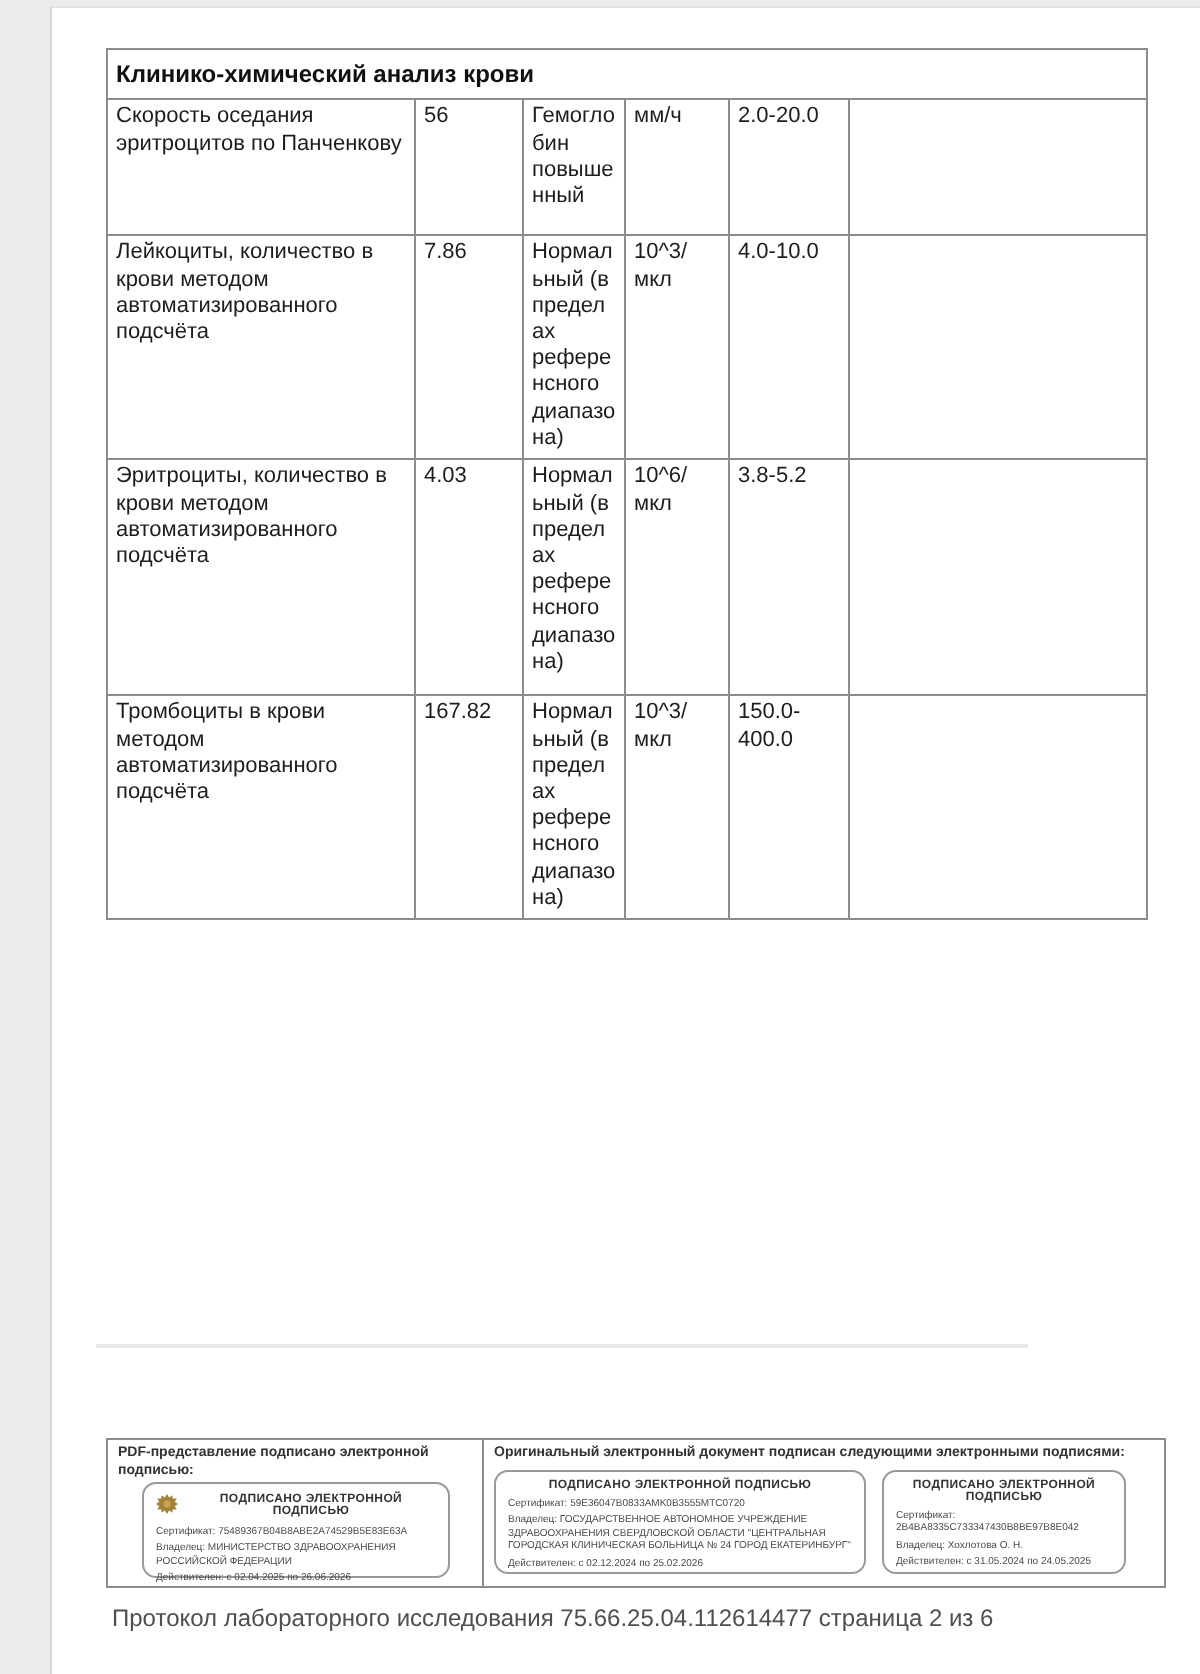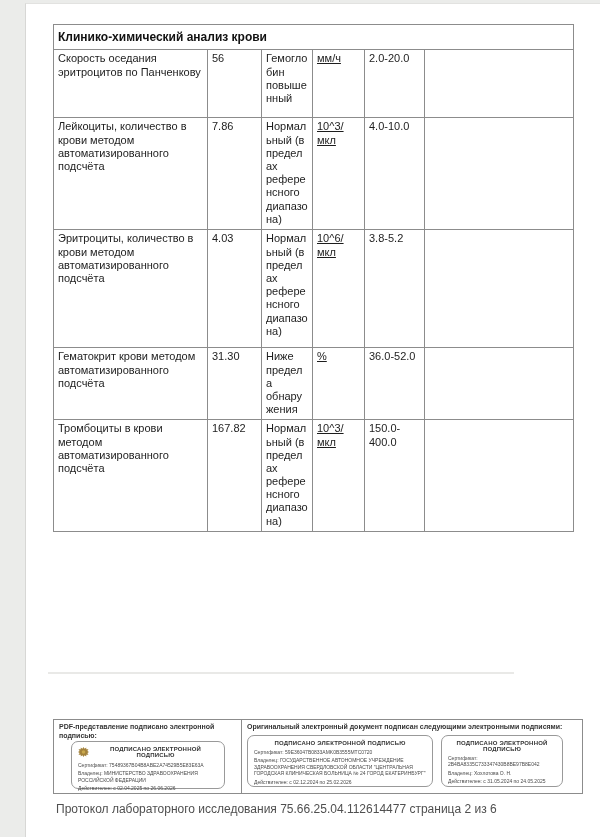--- a/index.html
+++ b/index.html
@@ -29,21 +29,21 @@
   }
   table.results th.section{
     font-weight:bold;font-size:12px;padding:5px 4px;color:#111;
   }
   col.c-name{width:154px;}
   col.c-val{width:54px;}
   col.c-status{width:51px;}
   col.c-unit{width:52px;}
   col.c-ref{width:60px;}
   col.c-empty{width:149px;}
-  td.unit{font-size:10.5px;text-decoration:underline;}
+  td.unit{font-size:10.5px;}
   tbody tr:nth-child(1){height:68px;}
   tbody tr:nth-child(2){height:112px;}
   tbody tr:nth-child(3){height:118px;}
   tbody tr:nth-child(4){height:64px;}
   tbody tr:nth-child(5){height:64px;}
   tbody tr:nth-child(6){height:118px;}
   tbody tr:nth-child(7){height:66px;}
   
   .page-sep{
     position:absolute;left:22px;top:668px;width:466px;height:2px;
@@ -117,28 +117,20 @@
       </tr>
       <tr>
         <td>Эритроциты, количество в крови методом автоматизированного подсчёта</td>
         <td>4.03</td>
         <td>Нормальный (в пределах референсного диапазона)</td>
         <td class="unit">10^6/мкл</td>
         <td>3.8-5.2</td>
         <td></td>
       </tr>
       <tr>
-        <td>Гематокрит крови методом автоматизированного подсчёта</td>
-        <td>31.30</td>
-        <td>Ниже предела обнаружения</td>
-        <td class="unit">%</td>
-        <td>36.0-52.0</td>
-        <td></td>
-      </tr>
-      <tr>
         <td>Тромбоциты в крови методом автоматизированного подсчёта</td>
         <td>167.82</td>
         <td>Нормальный (в пределах референсного диапазона)</td>
         <td class="unit">10^3/мкл</td>
         <td>150.0-400.0</td>
         <td></td>
       </tr>
     </tbody>
   </table>
 

